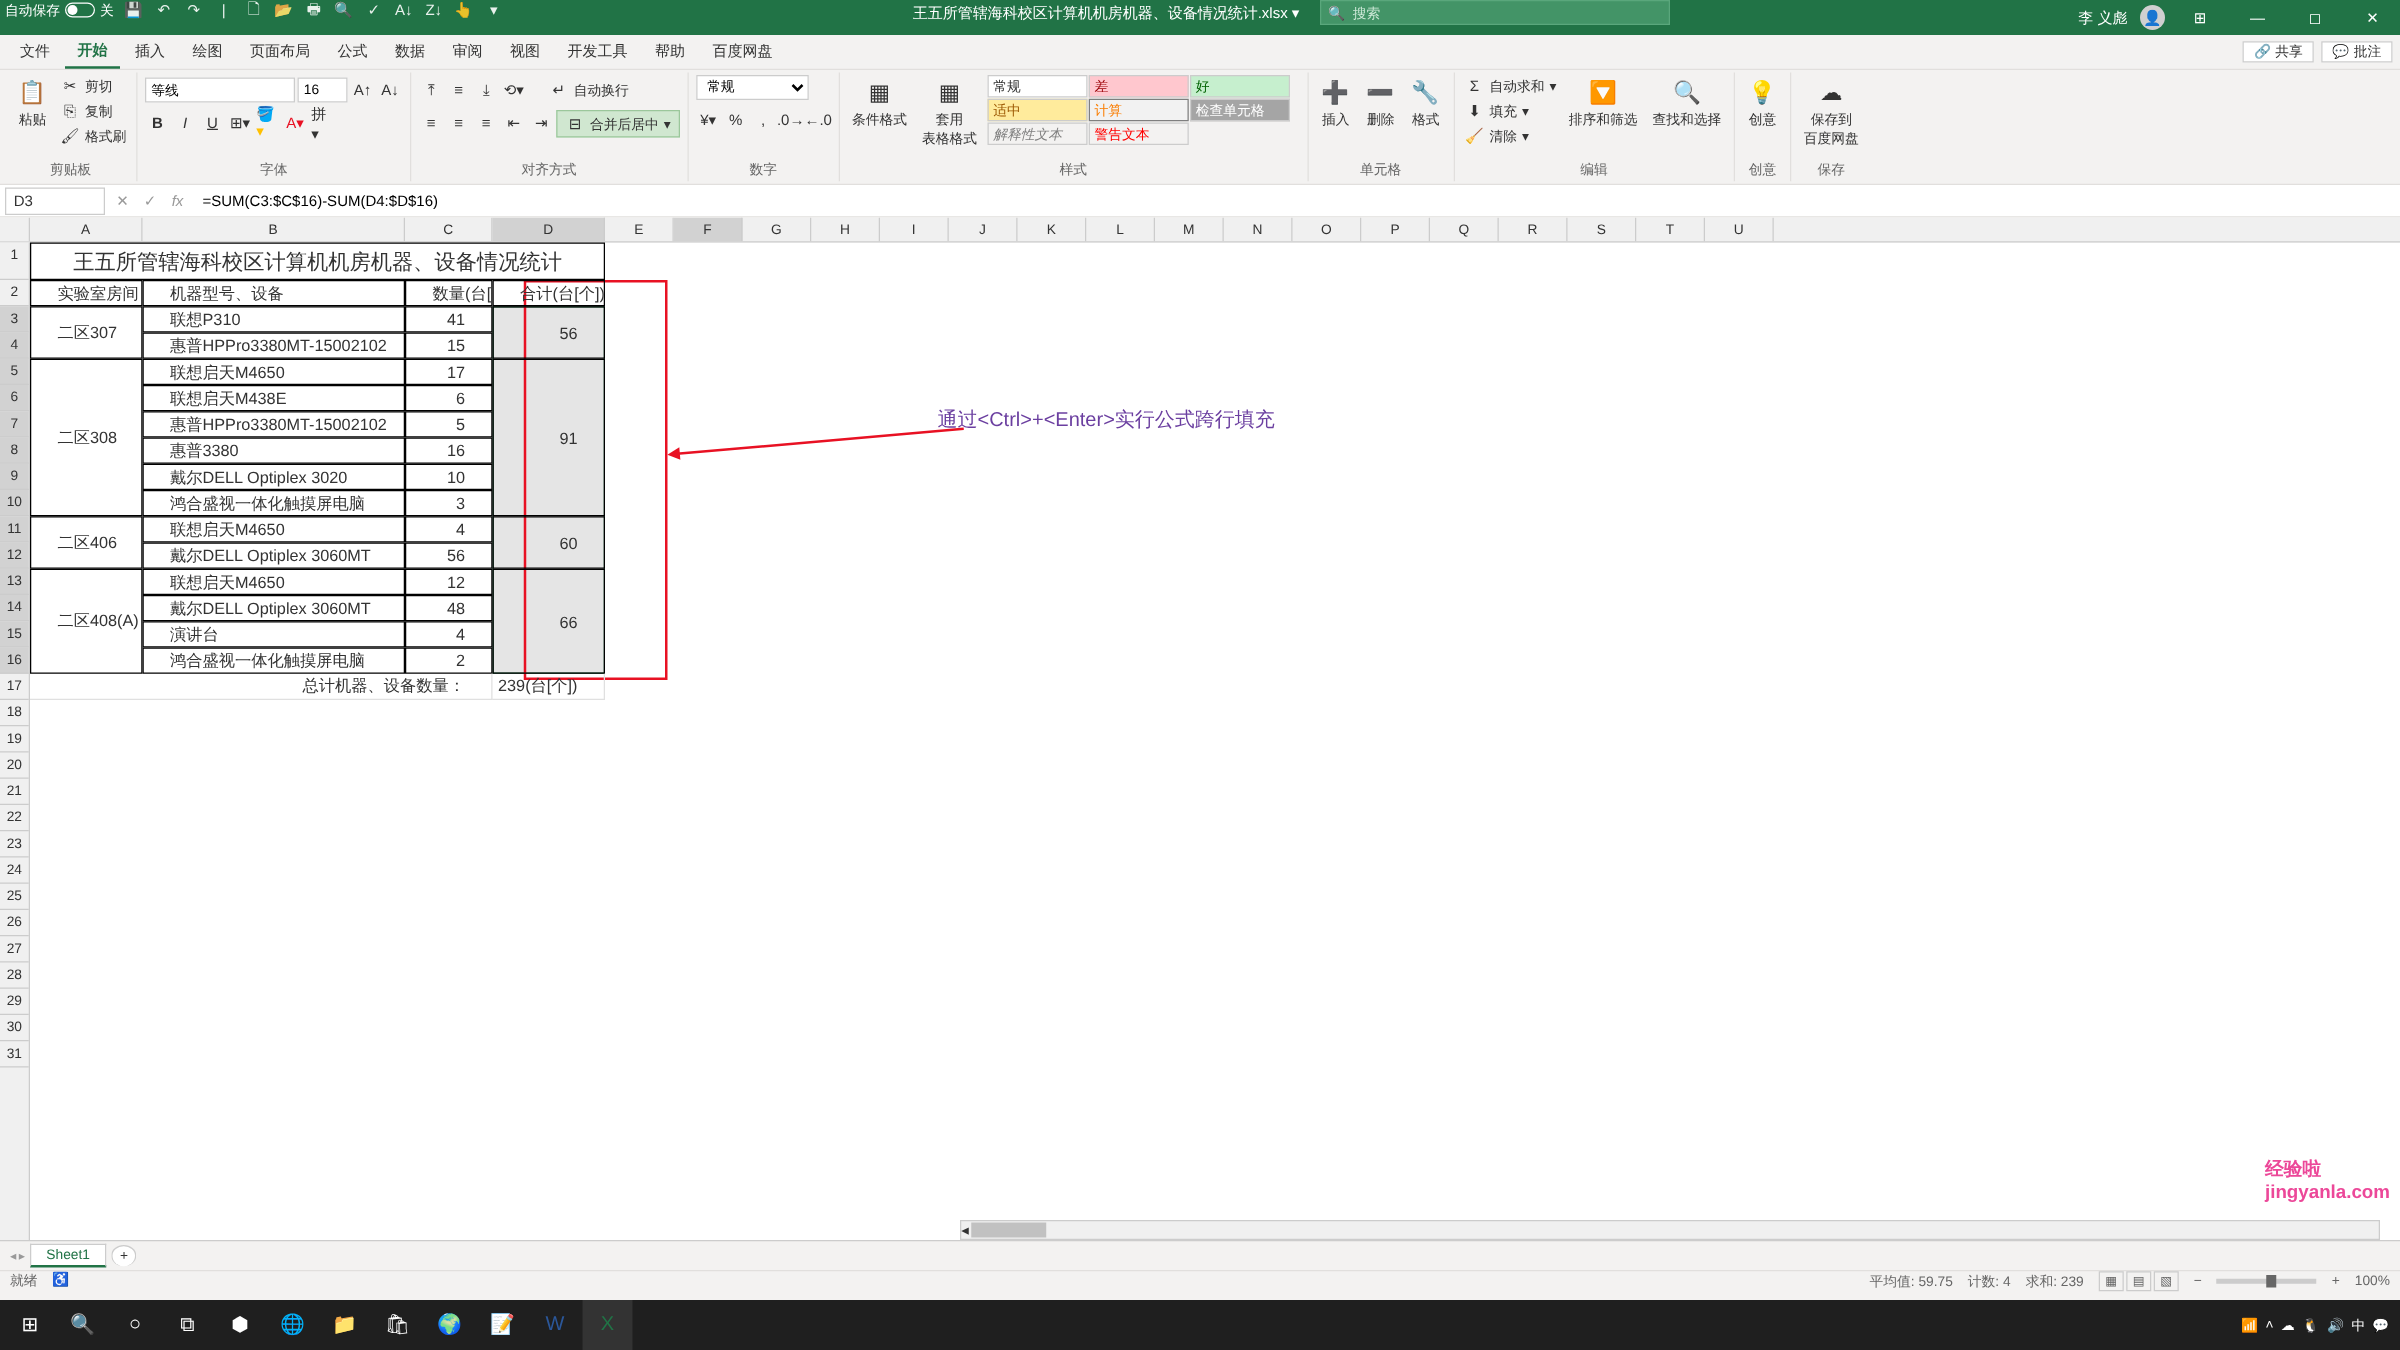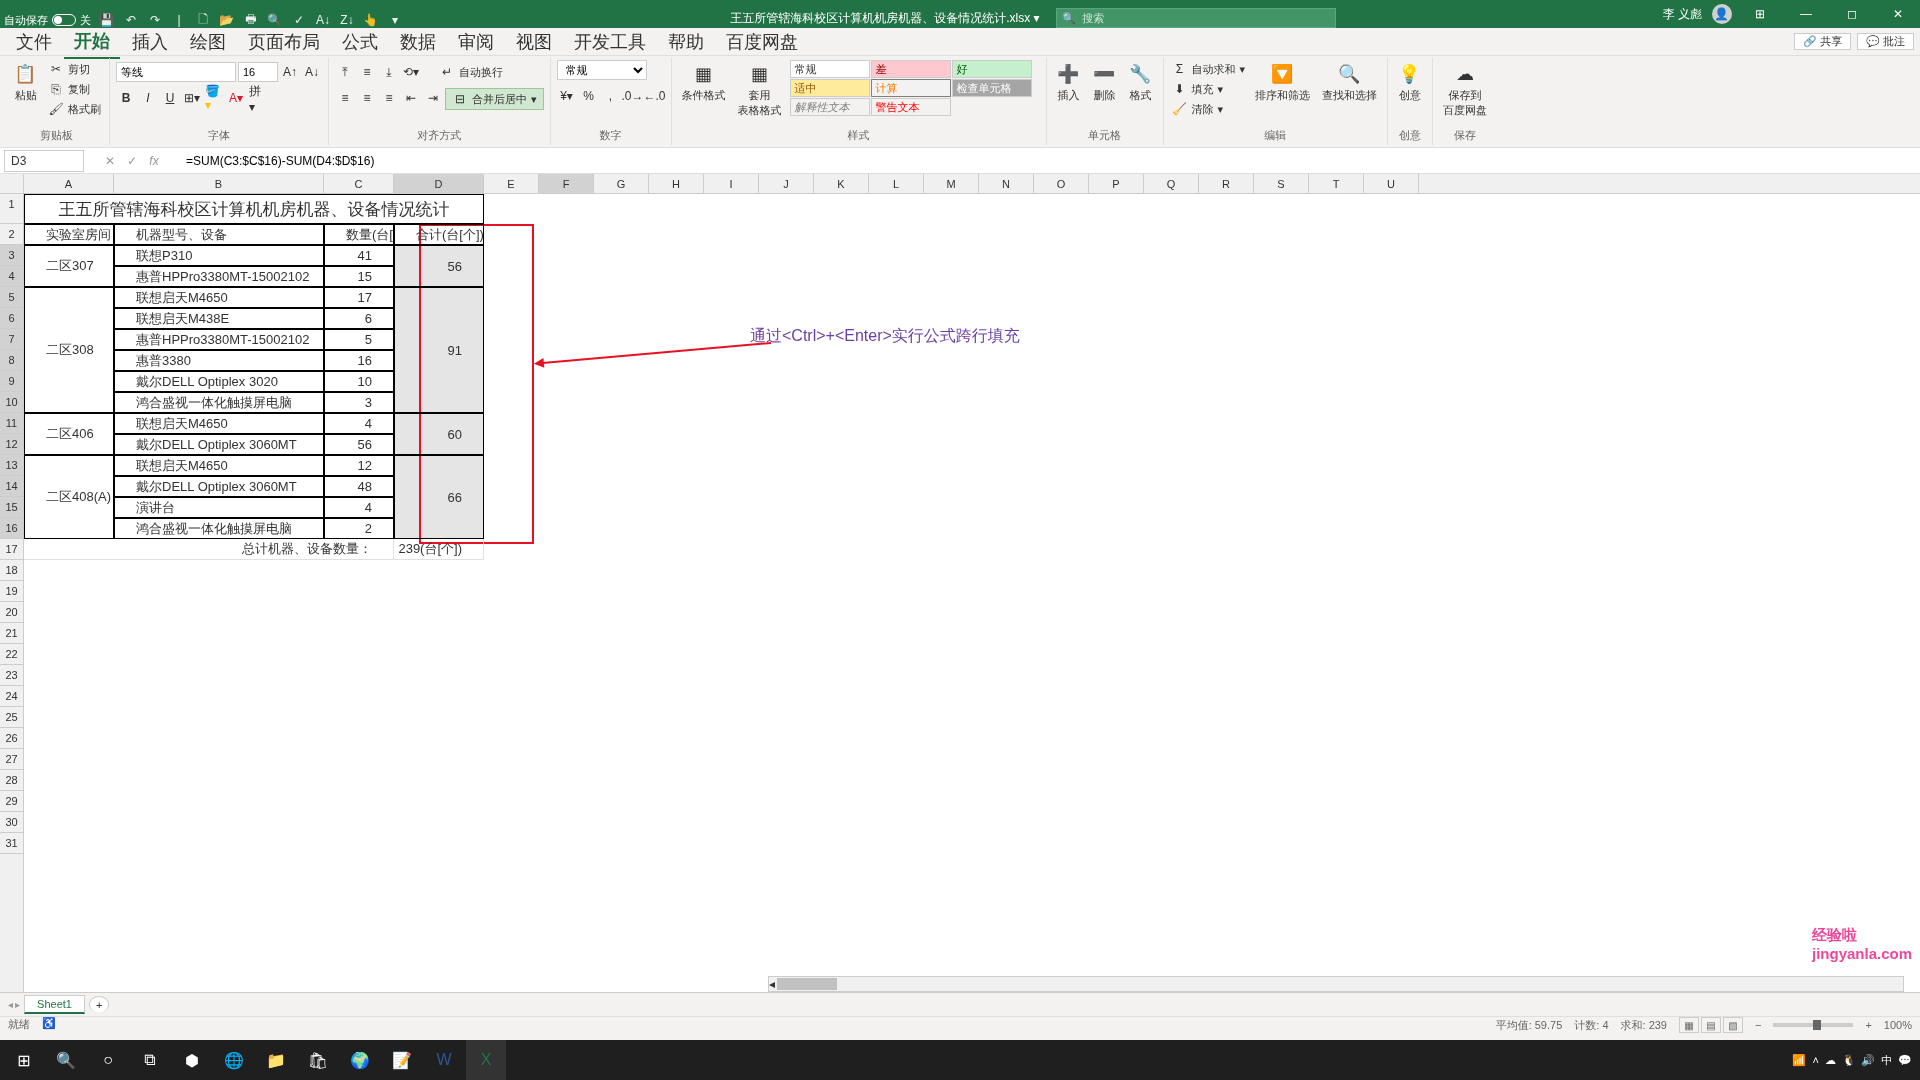--- a/index.html
+++ b/index.html
@@ -1,30 +1,30 @@
 <!DOCTYPE html>
 <html><head>
 <meta charset="utf-8">
 <style>
 *{margin:0;padding:0;box-sizing:border-box;font-family:"Microsoft YaHei",Arial,sans-serif}
 body{background:#fff;font-size:12px;color:#333;overflow:hidden;width:1920px;height:1080px}
-.title-bar{height:28px;background:#217346;display:flex;align-items:flex-end;color:#fff;padding:0 4px}
+.title-bar{height:28px;background:#217346;display:flex;align-items:flex-start;color:#fff;padding:0 4px}
 .title-left{display:flex;align-items:center;gap:8px}
 .autosave{display:flex;align-items:center;gap:4px;font-size:11px}
 .toggle{width:24px;height:12px;border:1px solid #fff;border-radius:6px;position:relative}
 .toggle::after{content:"";position:absolute;width:8px;height:8px;background:#fff;border-radius:50%;top:1px;left:1px}
 .qat-icon{width:16px;height:16px;display:inline-flex;align-items:center;justify-content:center;font-size:12px;opacity:.9}
 .title-center{flex:1;display:flex;align-items:center;justify-content:center;gap:16px}
 .filename{font-size:12px}
 .search-box{width:280px;height:20px;background:#439467;border:1px solid #5aa77c;display:flex;align-items:center;padding:0 6px;gap:6px;color:#cde8d7;font-size:11px}
 .title-right{display:flex;align-items:center;gap:10px;font-size:12px}
 .avatar{width:20px;height:20px;border-radius:50%;background:#d0d0d0;display:inline-flex;align-items:center;justify-content:center}
 .win-btn{width:36px;height:28px;display:inline-flex;align-items:center;justify-content:center}
 .ribbon-tabs{height:28px;background:#f3f2f1;display:flex;align-items:center;padding:0 6px;gap:2px;border-bottom:1px solid #e1dfdd}
-.tab{padding:4px 10px;font-size:18px;color:#333;cursor:pointer}
+.tab{padding:4px 10px;font-size:12px;color:#333;cursor:pointer}
 .tab.active{color:#217346;border-bottom:2px solid #217346;font-weight:bold}
 .ribbon-right{margin-left:auto;display:flex;gap:6px}
 .share-btn{border:1px solid #ccc;padding:0 8px;font-size:11px;background:#fff}
 .ribbon{height:92px;background:#f3f2f1;border-bottom:1px solid #e1dfdd;display:flex;padding:2px 4px}
 .rgroup{border-right:1px solid #e1dfdd;padding:2px 6px;display:flex;flex-direction:column;justify-content:space-between}
 .rgroup-body{display:flex;gap:4px;align-items:flex-start;flex:1}
 .rgroup-label{text-align:center;font-size:11px;color:#666;padding-top:2px;position:relative}
 .big-btn{display:flex;flex-direction:column;align-items:center;gap:2px;padding:2px 4px;font-size:11px}
 .big-btn .ico{width:24px;height:24px;display:flex;align-items:center;justify-content:center;font-size:18px}
 .small-row{display:flex;flex-direction:column;gap:2px}
@@ -40,21 +40,21 @@
 .style-cell{width:80px;height:18px;font-size:11px;padding:1px 4px;border:1px solid #ccc;display:flex;align-items:center}
 .s-normal{background:#fff}
 .s-bad{background:#ffc7ce;color:#9c0006}
 .s-good{background:#c6efce;color:#006100}
 .s-neutral{background:#ffeb9c;color:#9c5700}
 .s-calc{background:#f2f2f2;color:#fa7d00;border:1px solid #7f7f7f}
 .s-check{background:#a5a5a5;color:#fff}
 .s-explain{font-style:italic;color:#7f7f7f}
 .s-warn{color:#ff0000}
 .name-box{width:80px;height:22px;border:1px solid #ccc;padding:0 6px;font-size:12px;display:flex;align-items:center;background:#fff}
-.formula-bar{height:26px;border-bottom:1px solid #e1dfdd;display:flex;align-items:center;padding:2px 4px;gap:16px}
+.formula-bar{height:26px;border-bottom:1px solid #e1dfdd;display:flex;align-items:center;padding:2px 4px;gap:4px}
 .fx-btns{display:flex;gap:2px;color:#999}
 .fx-btn{width:20px;text-align:center;font-size:12px}
 .formula-input{flex:1;height:20px;border:none;padding:0 6px;font-size:12px;outline:none}
 .sheet-area{position:relative;height:calc(1080px - 28px - 28px - 92px - 26px - 24px - 24px - 40px);overflow:hidden}
 .col-headers{display:flex;height:20px;background:#f0f0f0;border-bottom:1px solid #ccc}
 .corner{width:24px;border-right:1px solid #ccc;background:#f0f0f0}
 .ch{border-right:1px solid #ccc;text-align:center;font-size:11px;line-height:20px;color:#333}
 .ch.sel{background:#d2d2d2}
 .grid-body{display:flex;height:calc(100% - 20px);position:relative}
 .row-headers{width:24px;background:#f0f0f0;border-right:1px solid #ccc}

